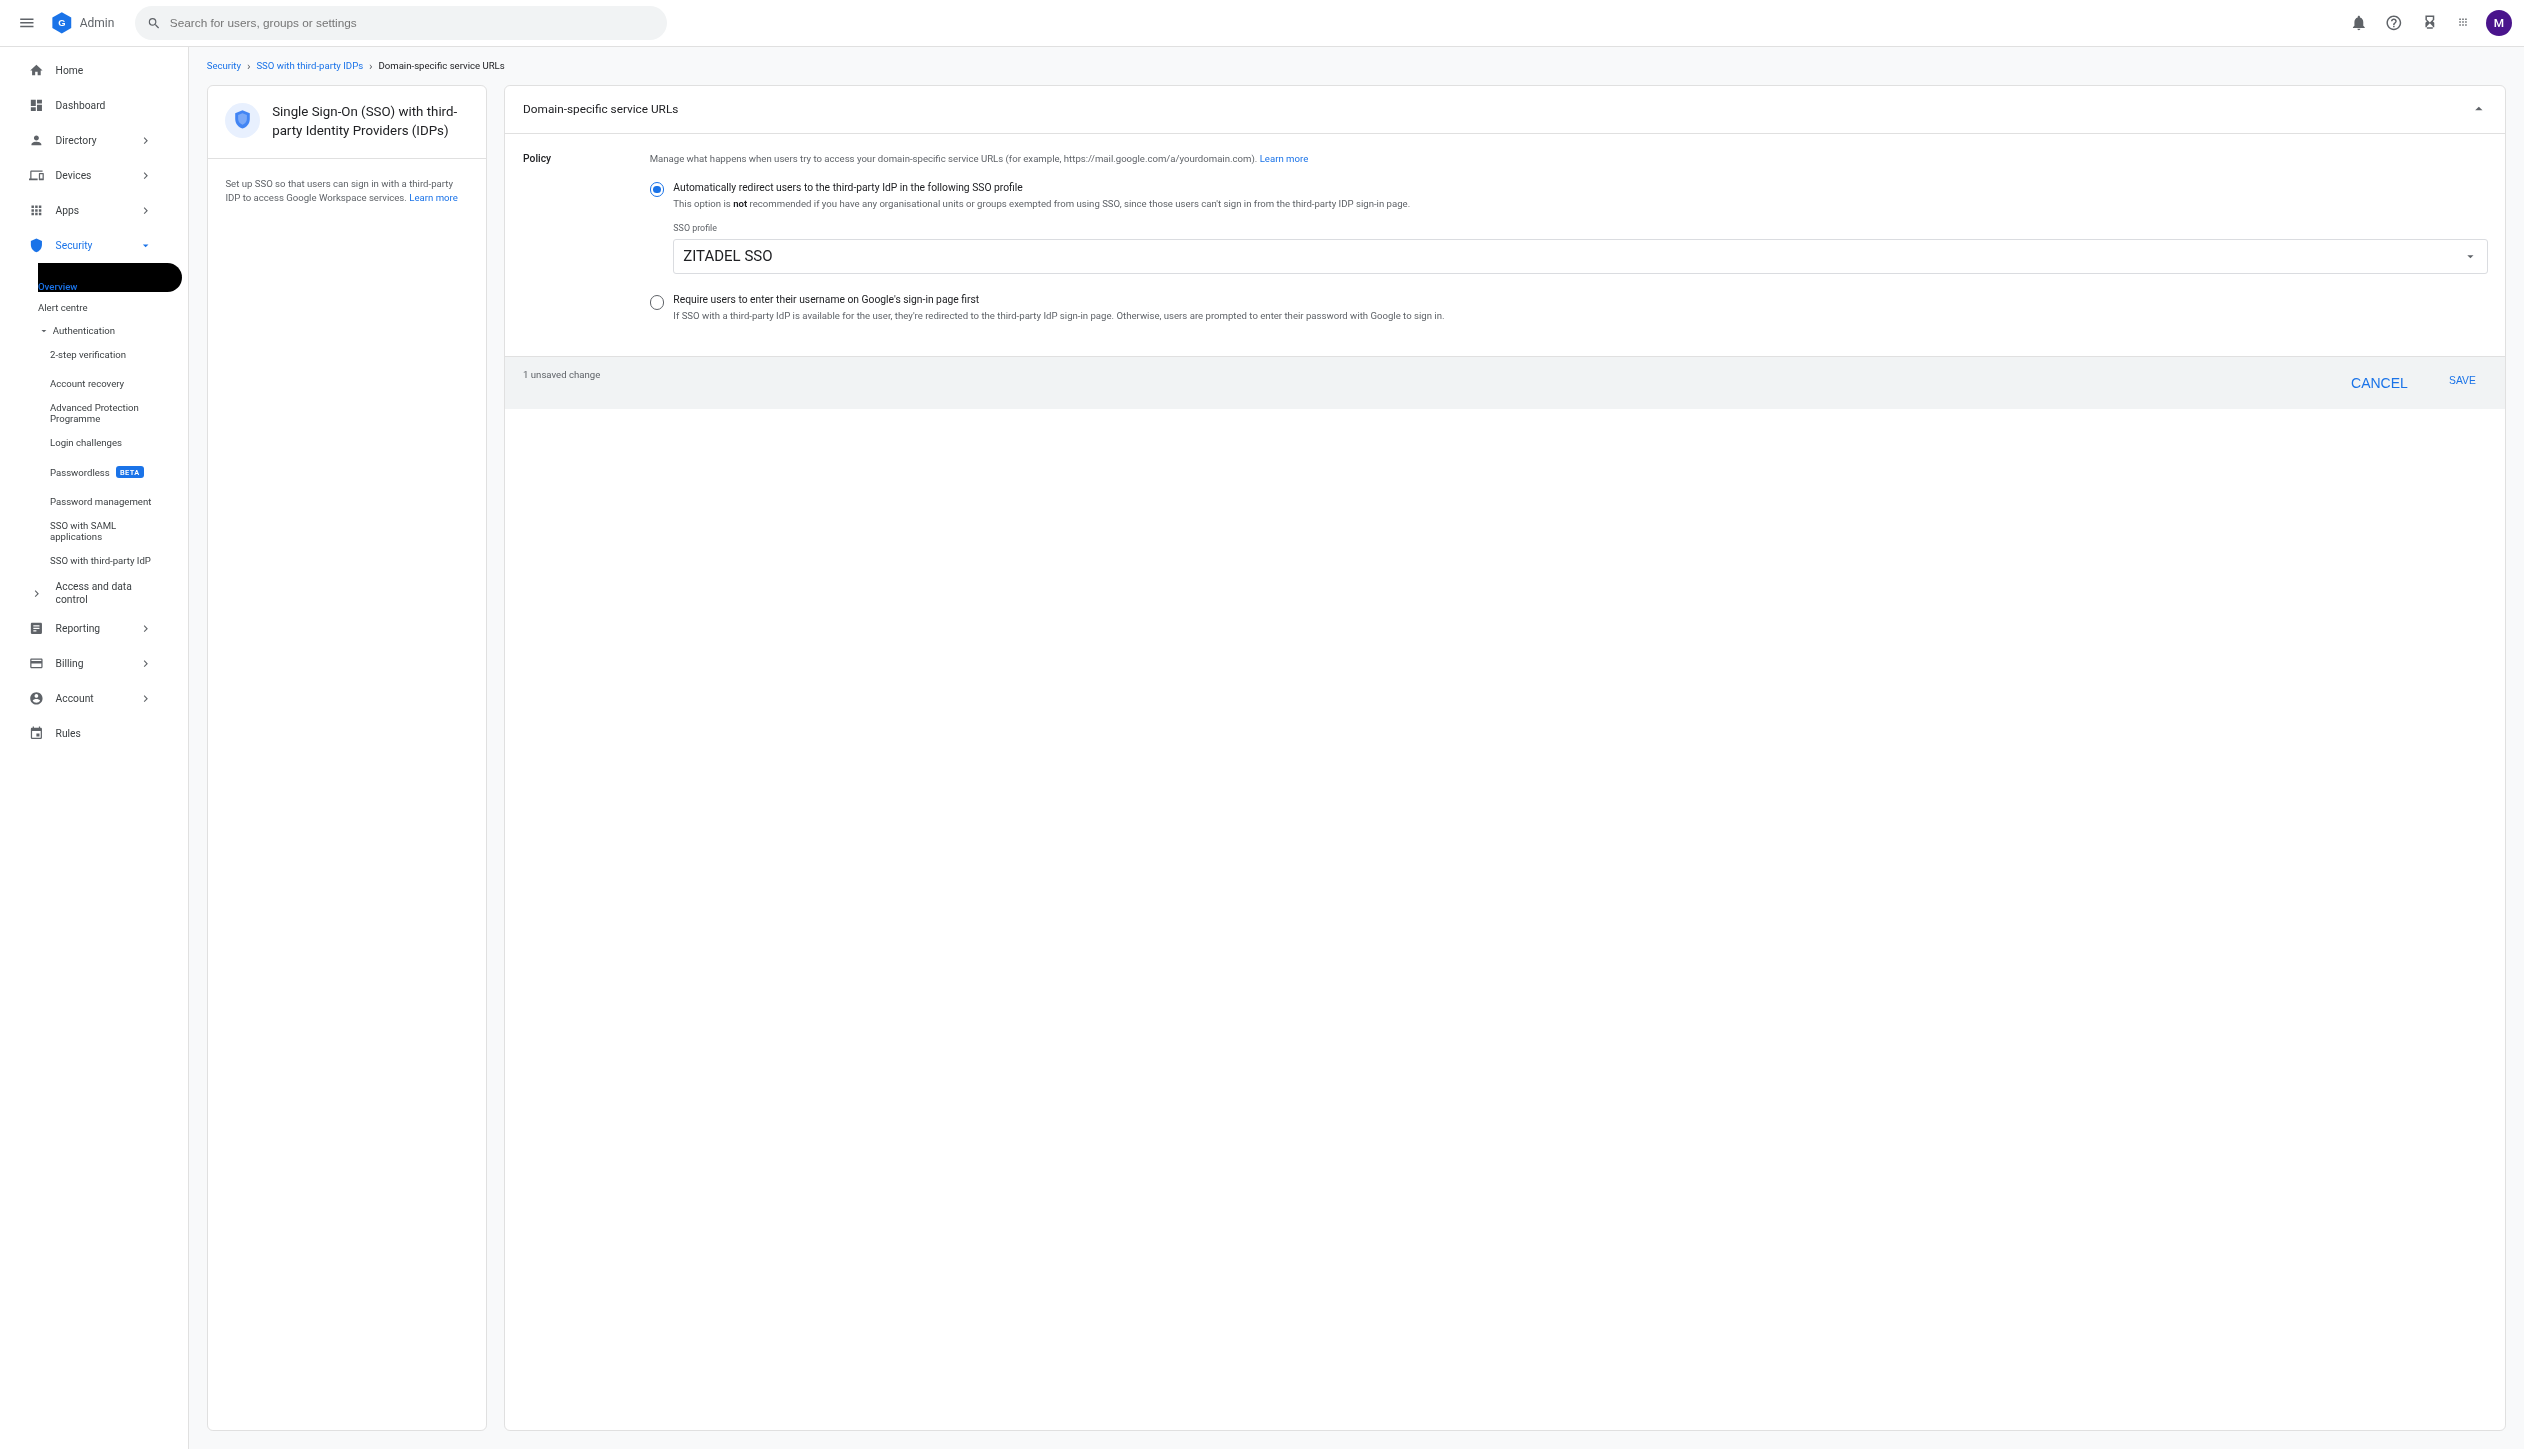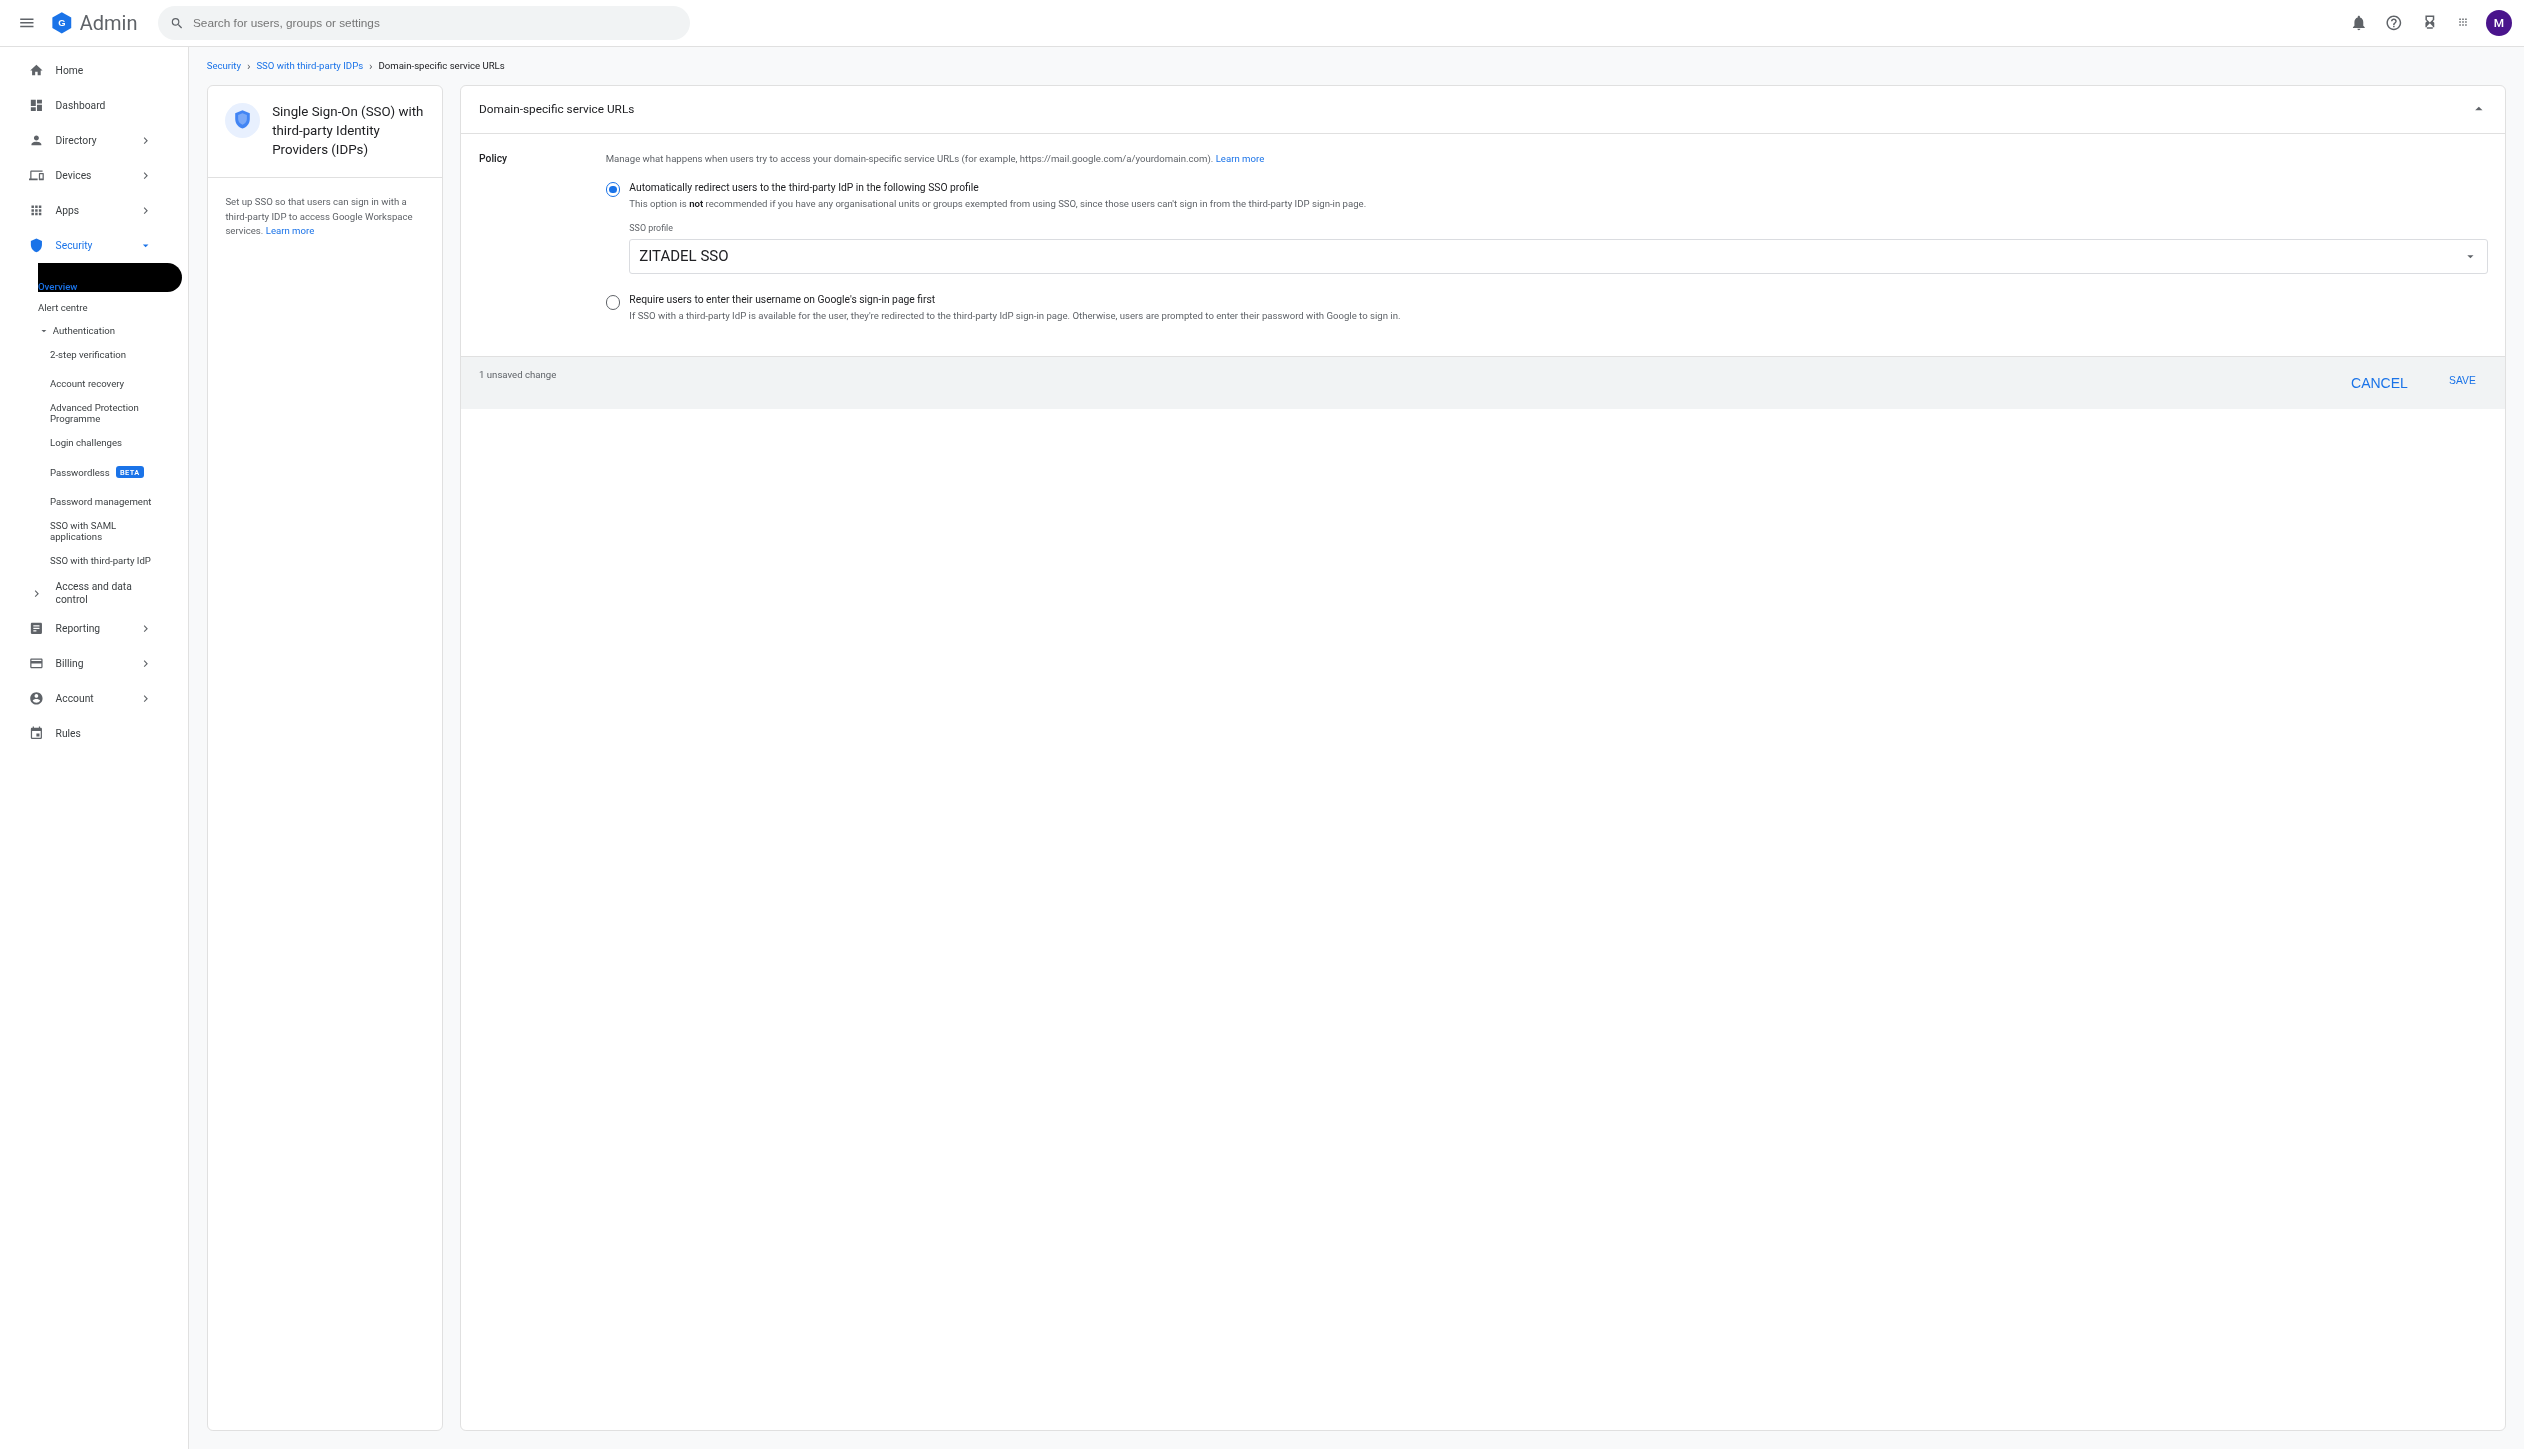--- a/index.html
+++ b/index.html
@@ -3,21 +3,21 @@
   <meta charset="utf-8">
   <style>
     * { box-sizing: border-box; margin: 0; padding: 0; }
     body { font-family: 'Google Sans', Roboto, Arial, sans-serif; font-size: 10.3px; color: #202124; background: #f8f9fa; display: flex; flex-direction: column; height: 100vh; overflow: hidden; }
 
     
     .topbar { display: flex; align-items: center; height: 47px; background: #fff; border-bottom: 0.7px solid #e0e0e0; padding: 0 11.8px; gap: 8.9px; flex-shrink: 0; z-index: 10; }
     .topbar-menu-icon { width: 29.5px; height: 29.5px; display: flex; align-items: center; justify-content: center; cursor: pointer; border-radius: 50%; }
     .topbar-logo { display: flex; align-items: center; gap: 5.9px; text-decoration: none; }
     .topbar-logo-hexagon { width: 23.6px; height: 23.6px; }
-    .topbar-logo-text { font-size: 20px; color: #5f6368; font-weight: 400; }
+    .topbar-logo-text { font-size: 12px; color: #5f6368; font-weight: 400; }
     .topbar-search { flex: 1; max-width: 532px; margin: 0 11.8px; }
     .topbar-search-inner { display: flex; align-items: center; background: #f1f3f4; border-radius: 17.7px; padding: 0 11.8px; height: 34px; gap: 8.9px; }
     .topbar-search-input { border: none; background: transparent; outline: none; font-size: 11.8px; color: #202124; width: 100%; }
     .topbar-actions { margin-left: auto; display: flex; align-items: center; gap: 5.9px; }
     .topbar-icon-btn { width: 29.5px; height: 29.5px; display: flex; align-items: center; justify-content: center; border-radius: 50%; cursor: pointer; color: #5f6368; }
     .topbar-avatar { width: 26.6px; height: 26.6px; border-radius: 50%; background: #4a148c; color: #fff; display: flex; align-items: center; justify-content: center; font-size: 11.8px; font-weight: 500; cursor: pointer; }
 
     
     .layout { display: flex; flex: 1; overflow: hidden; }
 
@@ -41,21 +41,21 @@
     
     .breadcrumb { display: flex; align-items: center; padding: 11.8px 17.7px; gap: 5.9px; font-size: 9.6px; color: #5f6368; flex-shrink: 0; }
     .breadcrumb-link { color: #1a73e8; cursor: pointer; text-decoration: none; }
     .breadcrumb-sep { color: #5f6368; font-size: 11.8px; }
     .breadcrumb-current { color: #202124; }
 
     
     .content { display: flex; flex: 1; padding: 0 17.7px 17.7px; gap: 17.7px; }
 
     
-    .sso-card { width: 236px; background: #fff; border: 0.7px solid #e0e0e0; border-radius: 5.9px; padding: 17.7px; flex-shrink: 0; }
+    .sso-card { width: 280px; background: #fff; border: 0.7px solid #e0e0e0; border-radius: 5.9px; padding: 17.7px; flex-shrink: 0; }
     .sso-card-header { display: flex; align-items: flex-start; gap: 11.8px; margin-bottom: 17.7px; }
     .sso-icon { width: 35px; height: 35px; flex-shrink: 0; }
     .sso-title { font-size: 13.3px; font-weight: 400; color: #202124; line-height: 1.4; }
     .sso-divider { border: none; border-top: 0.7px solid #e0e0e0; margin: 0 -17.7px 17.7px; }
     .sso-description { font-size: 9.6px; color: #5f6368; line-height: 1.5; }
     .sso-description a { color: #1a73e8; text-decoration: none; }
 
     
     .settings-panel { flex: 1; background: #fff; border: 0.7px solid #e0e0e0; border-radius: 5.9px; overflow: hidden; }
     .settings-panel-header { display: flex; align-items: center; justify-content: space-between; padding: 14.8px 17.7px; border-bottom: 0.7px solid #e0e0e0; }

